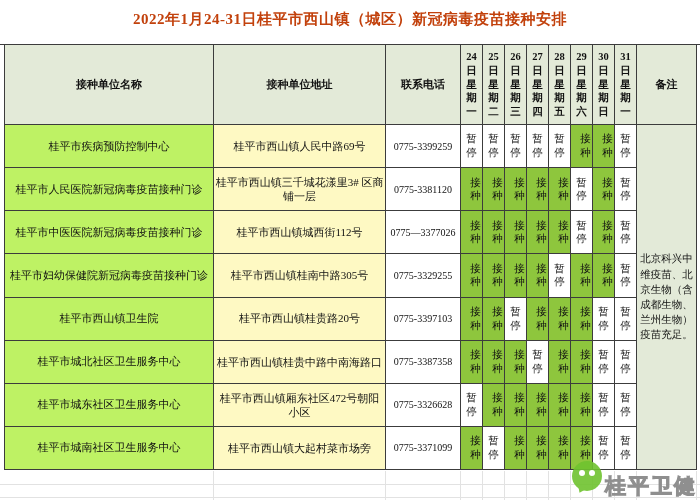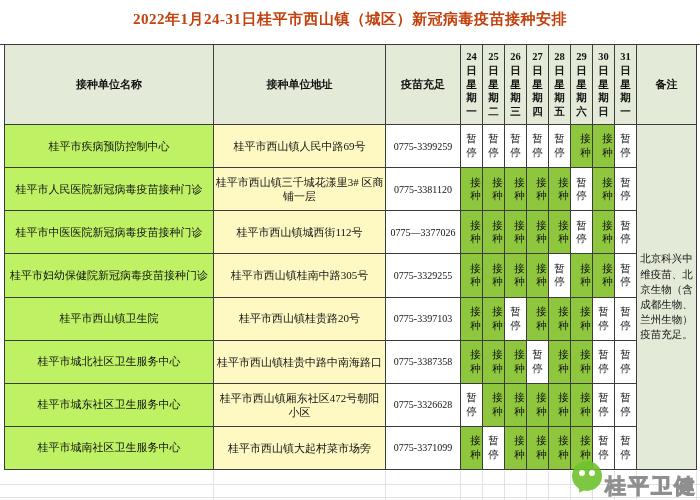--- a/index.html
+++ b/index.html
@@ -86,21 +86,21 @@
       <col style="width:22px">
         <col style="width:22px">
         <col style="width:22px">
         <col style="width:22px">
       <col style="width:60px">
     </colgroup>
     <thead>
       <tr id="head-row">
         <th>接种单位名称</th>
         <th>接种单位地址</th>
-        <th>疫苗充足</th>
+        <th>联系电话</th>
         <th class="date-th"><span class="vert">24日星期一</span></th>
           <th class="date-th"><span class="vert">25日星期二</span></th>
           <th class="date-th"><span class="vert">26日星期三</span></th>
           <th class="date-th"><span class="vert">27日星期四</span></th>
           <th class="date-th"><span class="vert">28日星期五</span></th>
           <th class="date-th"><span class="vert">29日星期六</span></th>
           <th class="date-th"><span class="vert">30日星期日</span></th>
           <th class="date-th"><span class="vert">31日星期一</span></th>
           <th id="remark-th">备注</th>
       </tr>

